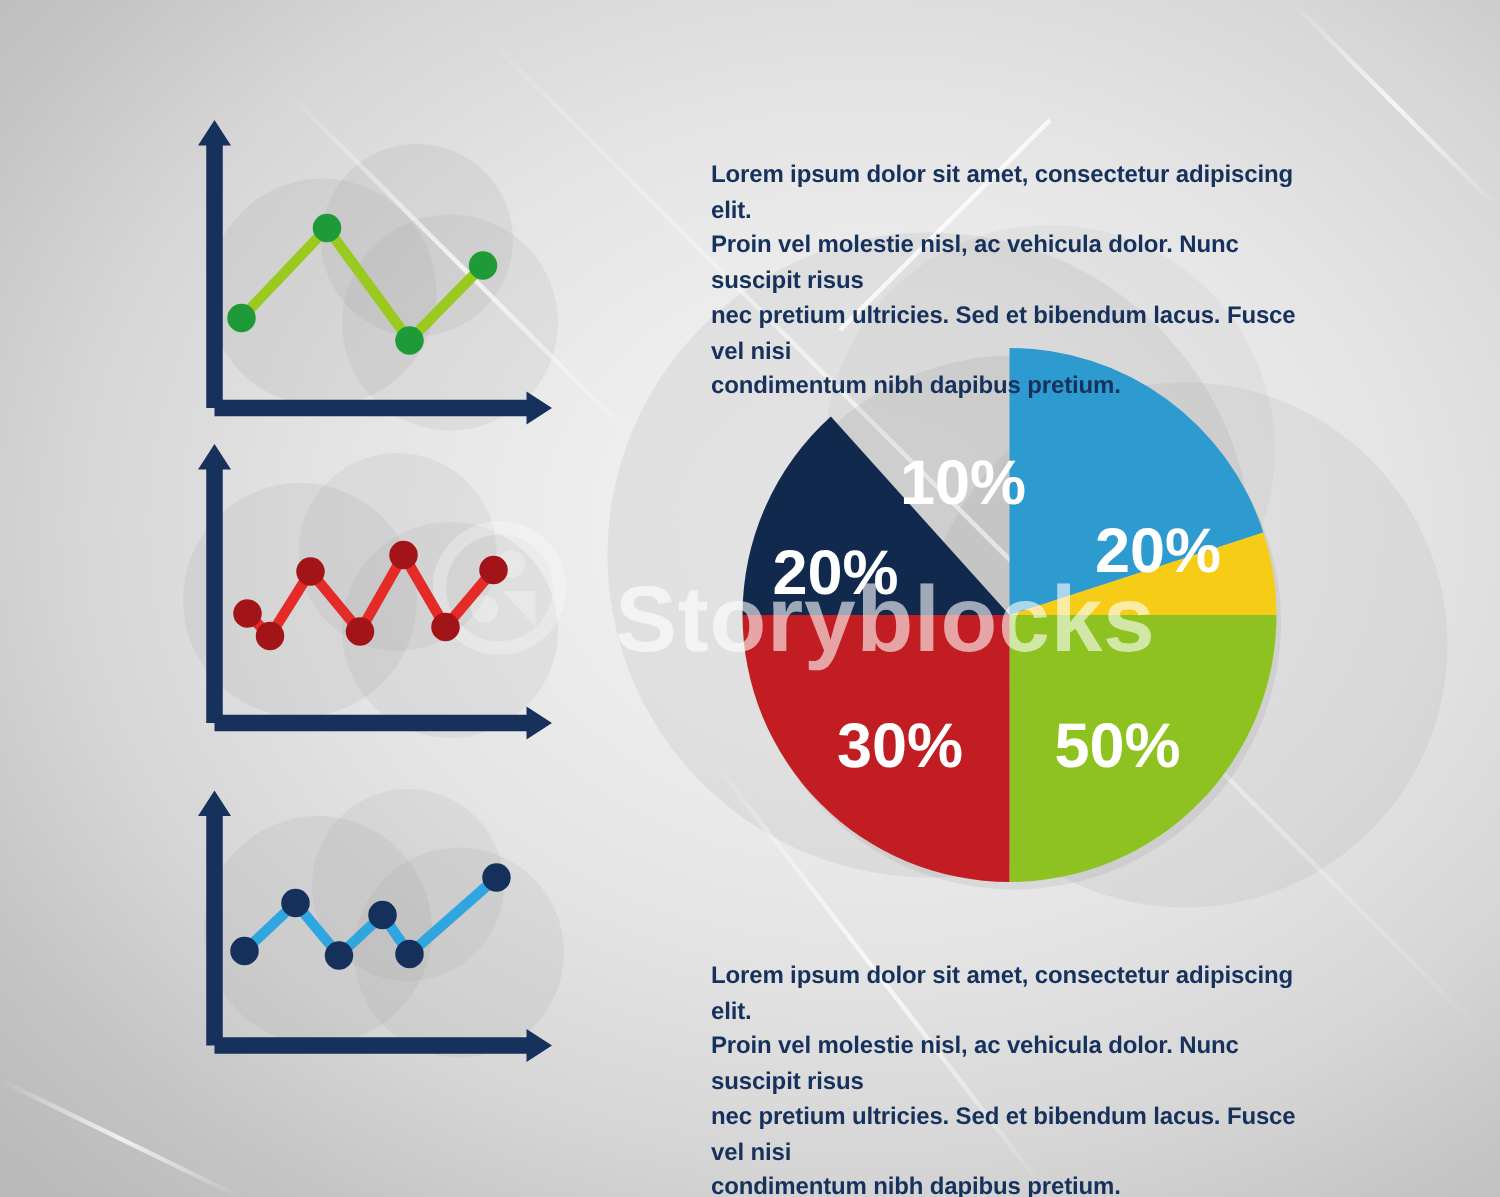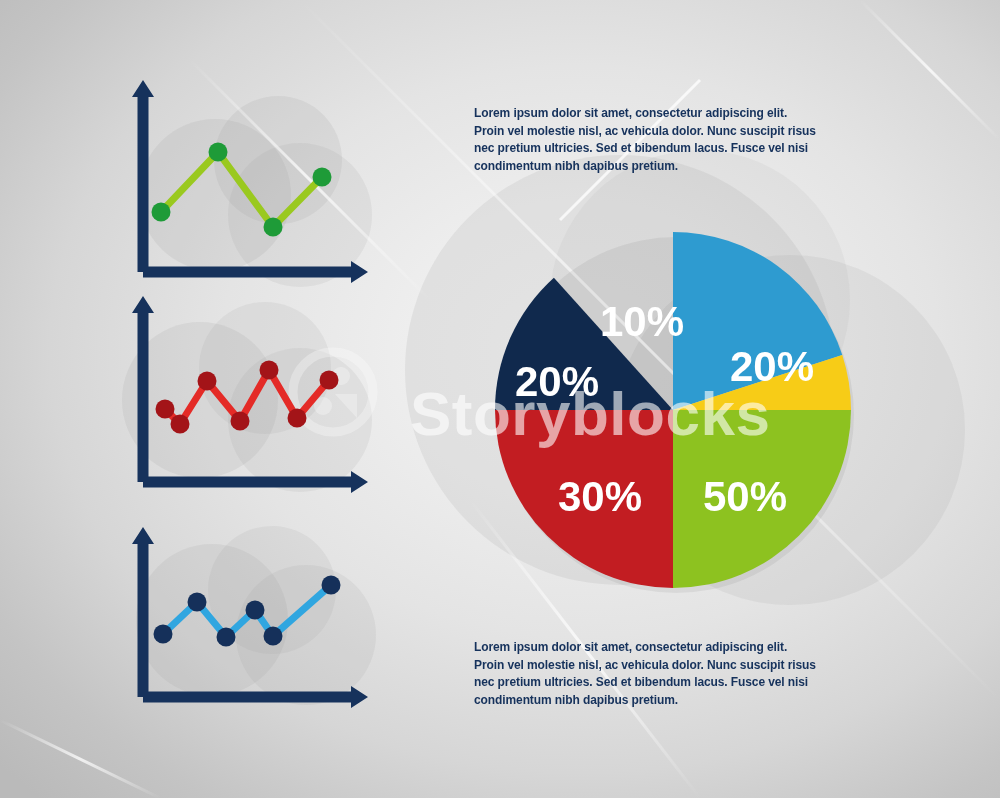--- a/index.html
+++ b/index.html
@@ -27,21 +27,21 @@
     width: 1000px;
     height: 798px;
     display: block;
   }
   #art-svg { pointer-events: none; }
 
   .para {
     position: absolute;
     color: #16325c;
     font-family: "Liberation Sans", sans-serif;
-    font-size: 12px;
+    font-size: 16px;
     font-weight: bold;
     line-height: 1.47;
     letter-spacing: -0.1px;
     white-space: pre-line;
     text-align: left;
   }
   #para-top  { left: 474px; top: 105px; width: 410px; }
   #para-bot  { left: 474px; top: 639px; width: 410px; }
 
   .wm-word {

